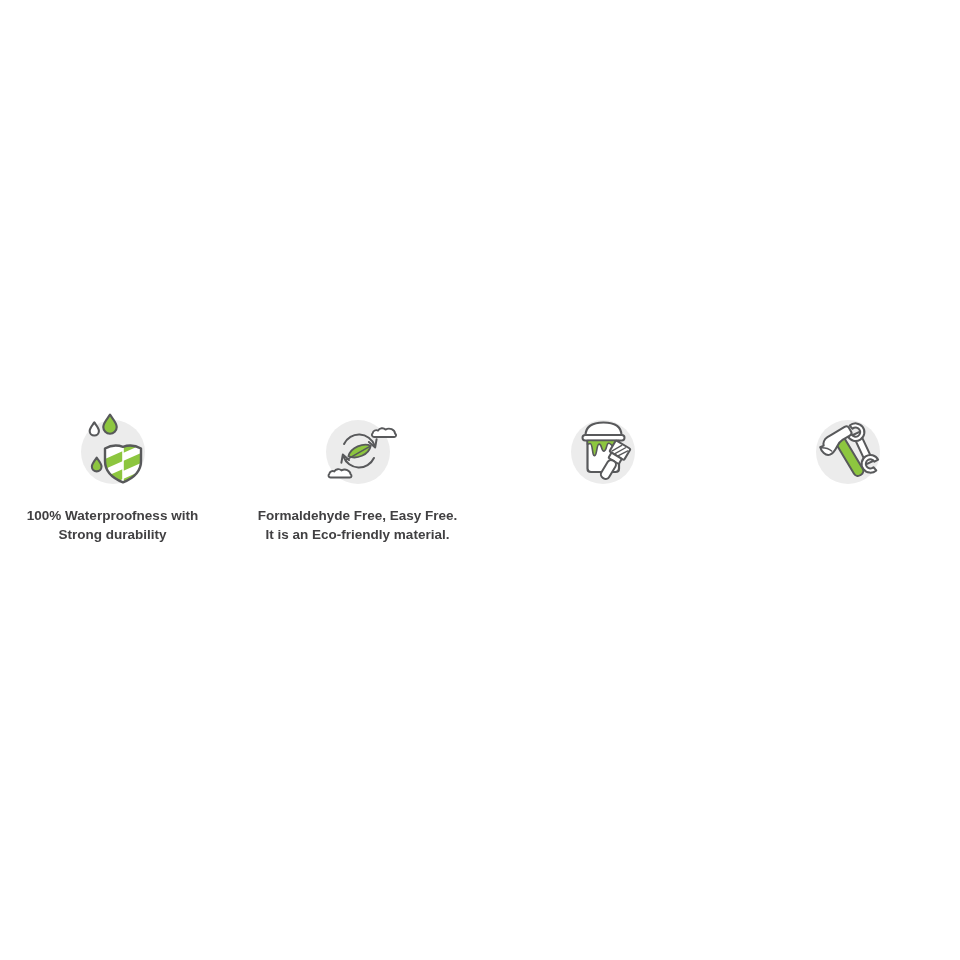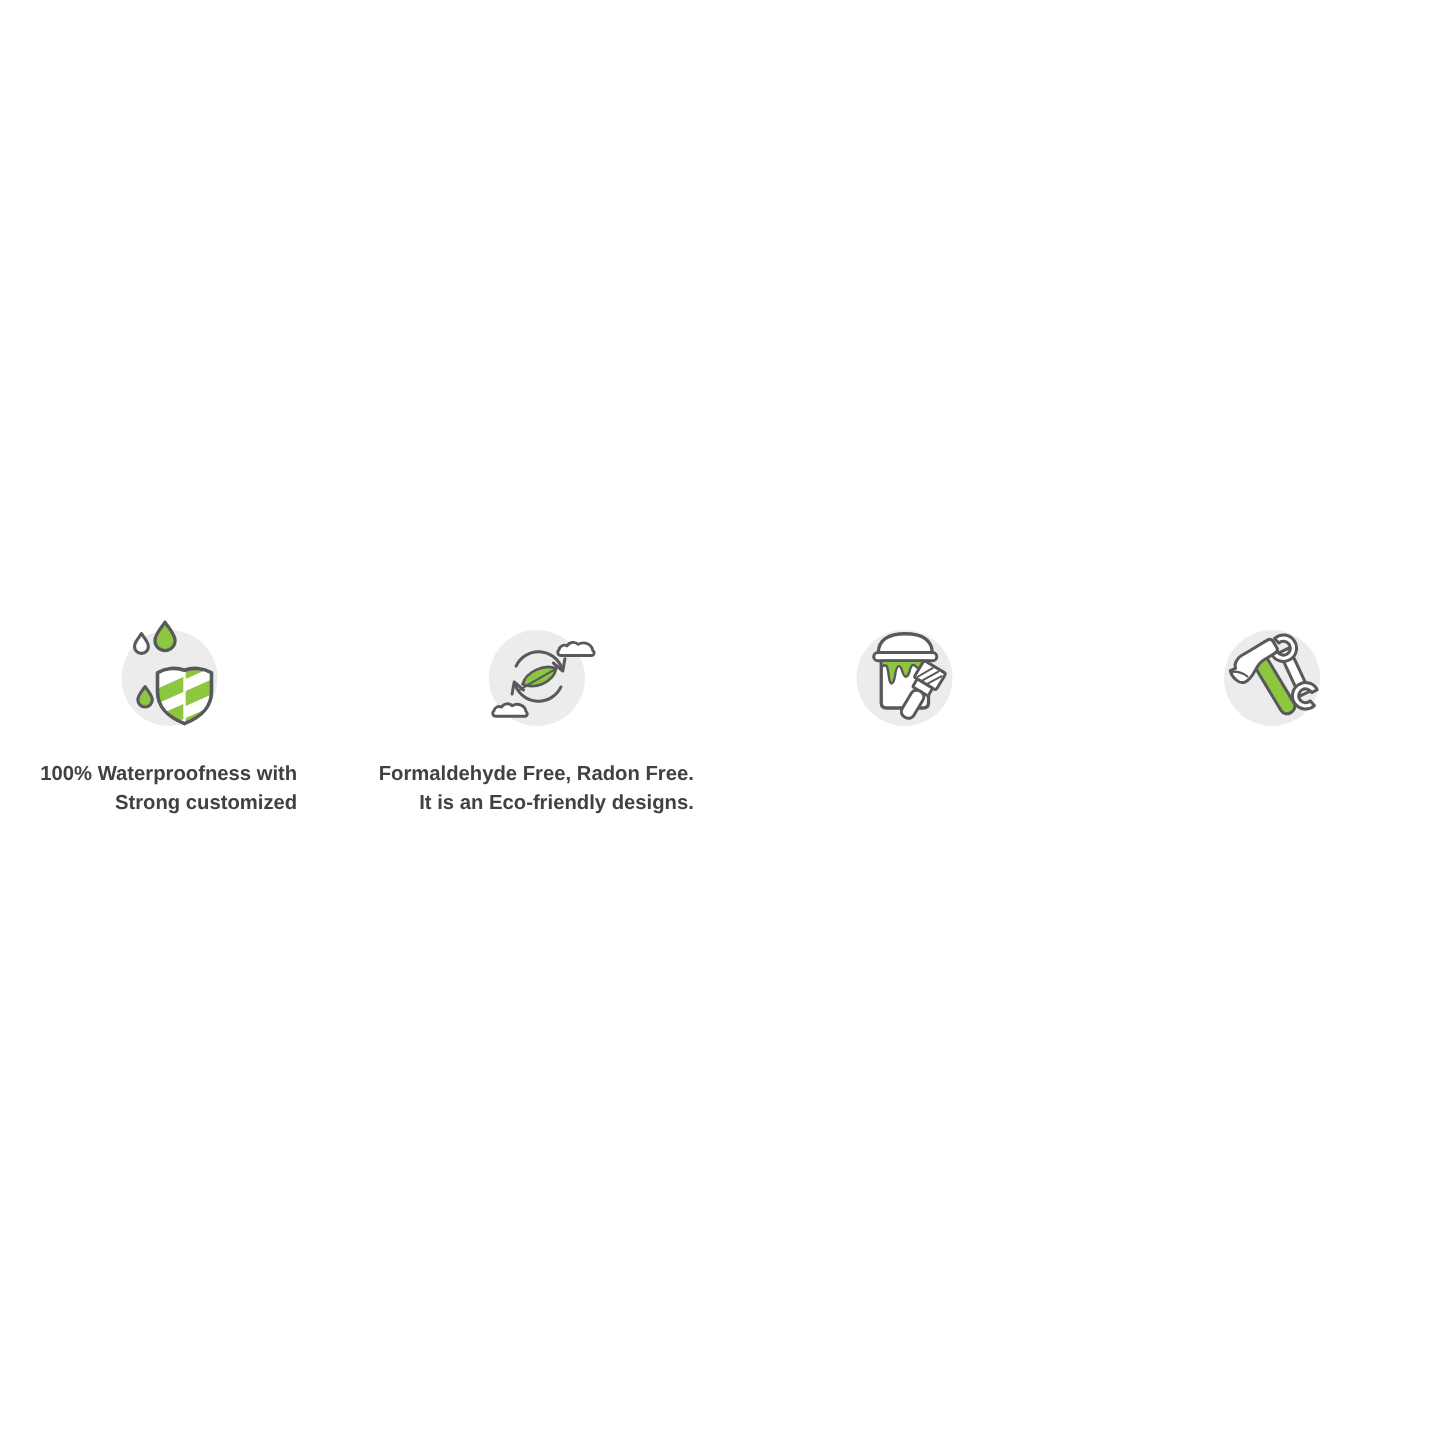--- a/index.html
+++ b/index.html
@@ -23,21 +23,21 @@
     flex-direction: column;
     align-items: center;
   }
   .icon-svg { width: 84px; height: 84px; display: block; }
   .caption {
     margin-top: 13px;
     font-size: 13.5px;
     line-height: 18.5px;
     font-weight: bold;
     color: #414042;
-    text-align: right;
+    text-align: center;
   }
 </style>
 </head>
 <body>
 
 <div class="page">
   <div class="features">
 
     <div class="feature">
       <svg class="icon-svg" viewBox="0 0 84 84">
@@ -58,43 +58,43 @@
           <polygon points="34,67 52,59 52,69 34,77"></polygon>
           <polygon points="52,33 70,25 70,35 52,43"></polygon>
           <polygon points="52,51 70,43 70,53 52,61"></polygon>
           <polygon points="52,69 70,61 70,71 52,79"></polygon>
           <line x1="52" y1="34" x2="52" y2="74" stroke="#ffffff" stroke-width="1.6"></line>
         </g>
         <path d="M34 38.5 C39.5 35.3 46.5 34.8 52 36.8 C57.5 34.8 64.5 35.3 70 38.5 L70 51 C70 61.5 63.5 67.8 52 72.4 C40.5 67.8 34 61.5 34 51 Z" fill="none" stroke="#58595b" stroke-width="2.4" stroke-linejoin="round"></path>
       </svg>
       <div class="caption">
         <div>100% Waterproofness with</div>
-        <div>Strong customized</div>
+        <div>Strong durability</div>
       </div>
     </div>
 
     <div class="feature">
       <svg class="icon-svg" viewBox="0 0 84 84">
         <circle cx="42" cy="42" r="32" fill="#ececec"></circle>
         <g fill="none" stroke="#58595b" stroke-width="2" stroke-linecap="round" stroke-linejoin="round">
           <path d="M28.05 34.03 A16.5 16.5 0 0 1 58.5 35.36"></path>
           <path d="M60.6 29.2 L59.2 37.4 L52.9 32"></path>
           <path d="M57.95 47.97 A16.5 16.5 0 0 1 27.5 46.64"></path>
           <path d="M25.4 52.7 L26.8 44.6 L33 50"></path>
         </g>
         <g transform="translate(43.5,41.5) rotate(-18)">
           <path d="M-12 1 C-7 -6.5 6.5 -7.5 12.5 -2 C8 6.2 -5.5 7 -12 1 Z" fill="#8dc63f" stroke="#58595b" stroke-width="1.8" stroke-linejoin="round"></path>
           <path d="M-16 4.2 Q-8 2.2 12 -1.8" fill="none" stroke="#58595b" stroke-width="1.5" stroke-linecap="round"></path>
         </g>
         <path transform="translate(68.5,27)" fill="#ffffff" stroke="#58595b" stroke-width="1.9" stroke-linejoin="round" d="M-10.5 0 C-12.6 0 -13.4 -2.6 -11.8 -3.8 C-11.4 -6.3 -8.6 -7.6 -6.4 -6.4 C-5 -9.1 -1 -9.6 1 -7.4 C5 -9.8 10.2 -7.4 10.6 -3.4 C12.2 -2.4 11.8 0 9.8 0 Z"></path>
         <path transform="translate(24.5,67.5) scale(0.95)" fill="#ffffff" stroke="#58595b" stroke-width="2" stroke-linejoin="round" d="M-10.5 0 C-12.6 0 -13.4 -2.6 -11.8 -3.8 C-11.4 -6.3 -8.6 -7.6 -6.4 -6.4 C-5 -9.1 -1 -9.6 1 -7.4 C5 -9.8 10.2 -7.4 10.6 -3.4 C12.2 -2.4 11.8 0 9.8 0 Z"></path>
       </svg>
       <div class="caption">
-        <div>Formaldehyde Free, Radon Free.</div>
-        <div>It is an Eco-friendly designs.</div>
+        <div>Formaldehyde Free, Easy Free.</div>
+        <div>It is an Eco-friendly material.</div>
       </div>
     </div>
 
     <div class="feature">
       <svg class="icon-svg" viewBox="0 0 84 84">
         <circle cx="42" cy="42" r="32" fill="#ececec"></circle>
         <g stroke="#58595b" stroke-linejoin="round" stroke-linecap="round">
           <path d="M26.5 30.5 L58 30.5 L58 58.5 Q58 62 54.5 62 L30 62 Q26.5 62 26.5 58.5 Z" fill="#ffffff" stroke-width="2.2"></path>
           <path d="M24.5 25.5 C24.5 16.5 31.5 12.5 42.5 12.5 C53.5 12.5 60.5 16.5 60.5 25.5 Z" fill="#ffffff" stroke-width="2.2"></path>
           <rect x="21.5" y="25" width="42" height="5.5" rx="2.7" fill="#ffffff" stroke-width="2"></rect>

